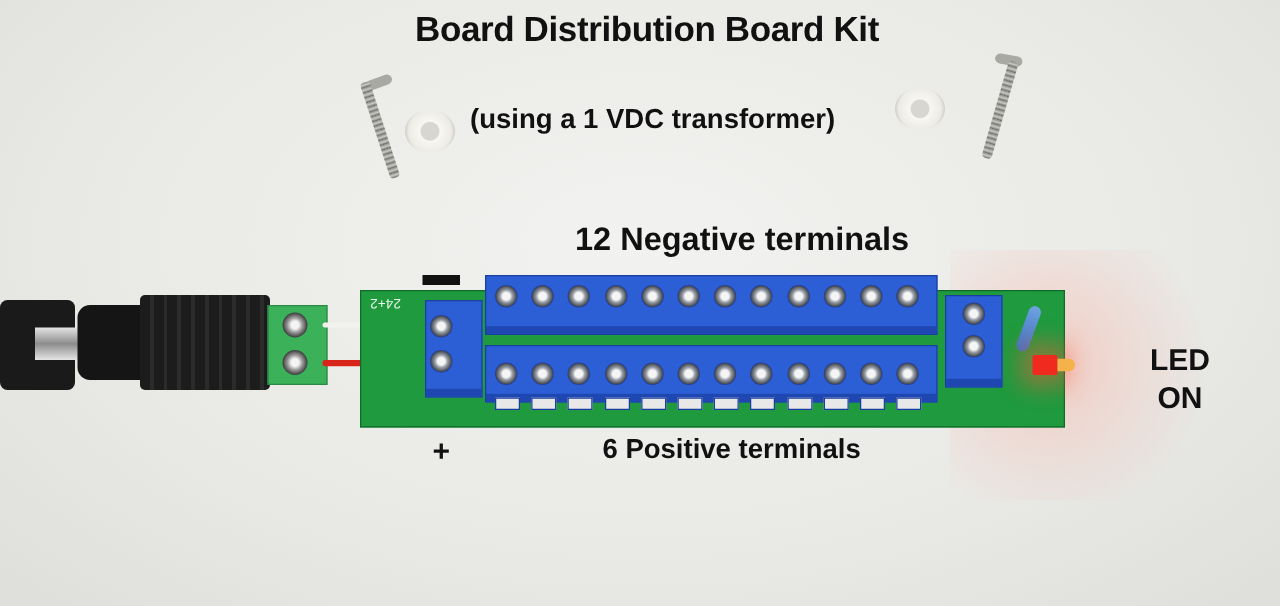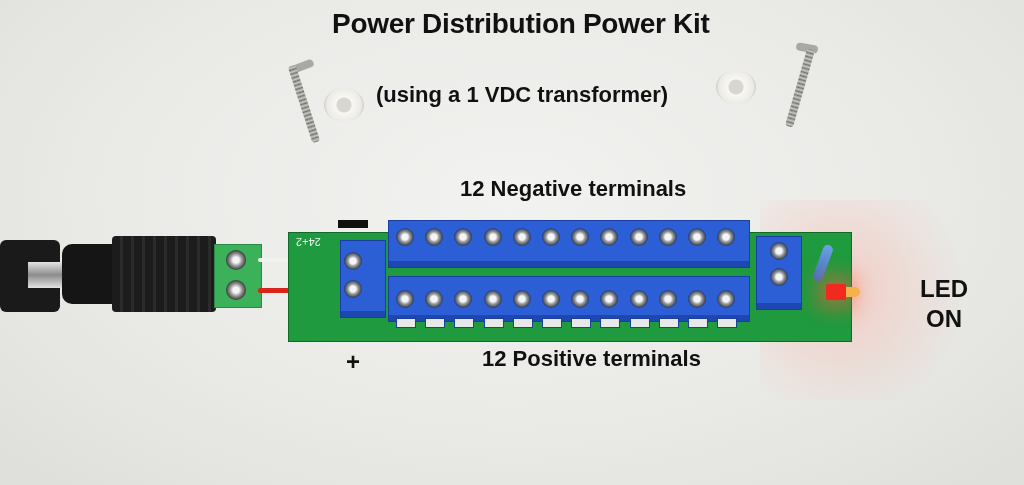--- a/index.html
+++ b/index.html
@@ -4,21 +4,21 @@
 <style>
   html, body { margin:0; padding:0; }
   body {
     width:1024px; height:485px; overflow:hidden; position:relative;
     background: radial-gradient(ellipse at 50% 40%, #f2f2f0 0%, #e9e9e6 60%, #dededb 100%);
     font-family: "Liberation Sans", sans-serif;
   }
   .label { position:absolute; font-weight:bold; color:#111; white-space:nowrap; }
   #title { left:332px; top:8px; font-size:28px; letter-spacing:-0.3px; }
   #subtitle { left:376px; top:82px; font-size:22px; }
-  #neg-label { left:460px; top:176px; font-size:22px; }
+  #neg-label { left:460px; top:176px; font-size:26px; }
   #pos-label { left:482px; top:346px; font-size:22px; }
   #led-label { left:920px; top:274px; font-size:24px; text-align:center; line-height:30px; }
   #plus-sign { left:346px; top:348px; font-size:24px; }
   #minus-sign { position:absolute; left:338px; top:220px; width:30px; height:8px; background:#111; }
 
   
   .screw { position:absolute; width:8px; height:80px; border-radius:3px;
     background: repeating-linear-gradient(180deg,#8a8a86 0px,#c9c9c4 2px,#6d6d69 4px); }
   .screw-head { position:absolute; width:22px; height:8px; border-radius:4px; background:#a9a9a3; }
   .washer { position:absolute; width:40px; height:34px; border-radius:50%;
@@ -48,21 +48,21 @@
   #resistor { position:absolute; left:818px; top:244px; width:10px; height:38px; background:linear-gradient(180deg,#6fa2e0,#3a72c0); border-radius:5px; transform:rotate(20deg); }
   #led { position:absolute; left:826px; top:284px; width:20px; height:16px; background:#f02a1e; border-radius:2px; box-shadow:0 0 18px 10px rgba(255,90,60,0.45); }
   #led-lens { position:absolute; left:846px; top:287px; width:14px; height:10px; background:#f6b24a; border-radius:0 5px 5px 0; }
   #led-glow { position:absolute; left:760px; top:200px; width:260px; height:200px; background:radial-gradient(circle at 30% 45%, rgba(255,150,130,0.35), rgba(255,255,255,0) 60%); }
 </style>
 </head>
 <body>
 
 <div id="led-glow"></div>
 
-<div id="title" class="label">Power Distribution Power Kit</div>
+<div id="title" class="label">Board Distribution Board Kit</div>
 <div id="subtitle" class="label">(using a 1 VDC transformer)</div>
 
 <div class="screw-head" style="left:292px;top:62px;transform:rotate(-20deg);"></div>
 <div class="screw" style="left:300px;top:64px;transform:rotate(-18deg);"></div>
 <div class="washer" style="left:324px;top:88px;"></div>
 <div class="washer" style="left:716px;top:70px;"></div>
 <div class="screw-head" style="left:796px;top:44px;transform:rotate(10deg);"></div>
 <div class="screw" style="left:796px;top:48px;transform:rotate(16deg);"></div>
 
 <div id="neg-label" class="label">12 Negative terminals</div>
@@ -94,21 +94,21 @@
 
 <div class="tb-strip" style="left:756px;top:236px;width:44px;height:72px;"></div>
 <div class="tb-hole" style="left:770px;top:242px;"></div>
 <div class="tb-hole" style="left:770px;top:268px;"></div>
 
 <div id="resistor"></div>
 <div id="led"></div>
 <div id="led-lens"></div>
 
 <div id="plus-sign" class="label">+</div>
-<div id="pos-label" class="label">12 Positive terminals</div>
+<div id="pos-label" class="label">6 Positive terminals</div>
 
 <div id="led-label" class="label">
   <div>LED</div>
   <div>ON</div>
 </div>
 
 <div class="tb-hole" style="left: 396px; top: 228px;"></div>
 <div class="tb-hole" style="left: 425.2px; top: 228px;"></div>
 <div class="tb-hole" style="left: 454.4px; top: 228px;"></div>
 <div class="tb-hole" style="left: 483.6px; top: 228px;"></div>

